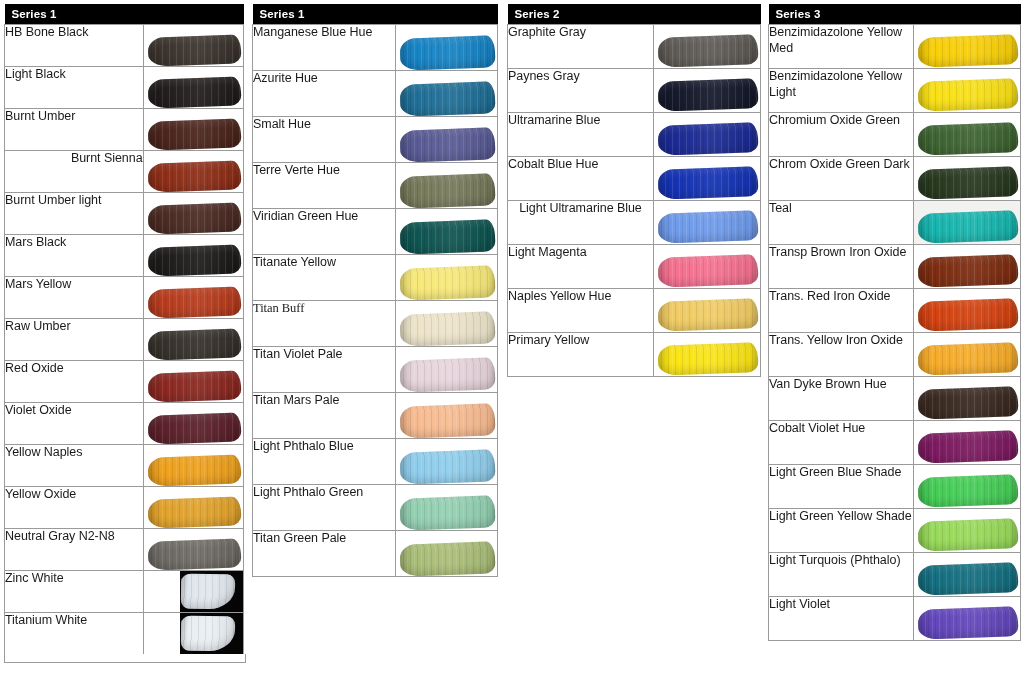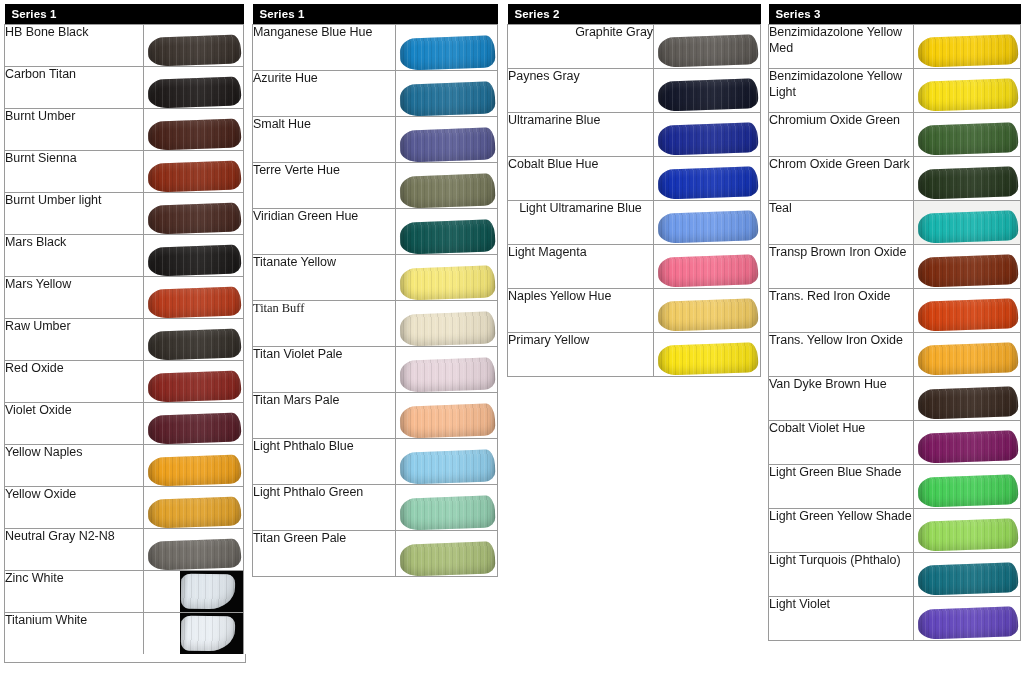--- a/index.html
+++ b/index.html
@@ -162,36 +162,36 @@
         </tr>
         <tr style="height: 42px;">
           <td class="name-cell">HB Bone Black</td>
           <td class="swatch-cell">
             <div class="stroke-wrap">
               <div class="stroke" style="background: rgb(59, 51, 45);"></div>
             </div>
           </td>
         </tr>
         <tr style="height: 42px;">
-          <td class="name-cell">Carbon Titan</td>
+          <td class="name-cell">Light Black</td>
           <td class="swatch-cell">
             <div class="stroke-wrap">
               <div class="stroke" style="background: rgb(32, 28, 27);"></div>
             </div>
           </td>
         </tr>
         <tr style="height: 42px;">
           <td class="name-cell">Burnt Umber</td>
           <td class="swatch-cell">
             <div class="stroke-wrap">
               <div class="stroke" style="background: rgb(74, 36, 27);"></div>
             </div>
           </td>
         </tr>
-        <tr style="height: 42px;">
+        <tr style="height: 42px; text-align: right;">
           <td class="name-cell">Burnt Sienna</td>
           <td class="swatch-cell">
             <div class="stroke-wrap">
               <div class="stroke" style="background: rgb(141, 45, 22);"></div>
             </div>
           </td>
         </tr>
         <tr style="height: 42px;">
           <td class="name-cell">Burnt Umber light</td>
           <td class="swatch-cell">
@@ -394,21 +394,21 @@
     </table>
     <table class="paint-table" style="left: 507px; width: 253px;">
       <colgroup>
         <col style="width: 146px;">
         <col style="width: 107px;">
       </colgroup>
       <tbody>
         <tr>
           <th class="hdr-cell" colspan="2">Series 2</th>
         </tr>
-        <tr style="height: 44px; text-align: right;">
+        <tr style="height: 44px;">
           <td class="name-cell">Graphite Gray</td>
           <td class="swatch-cell">
             <div class="stroke-wrap">
               <div class="stroke" style="background: rgb(94, 90, 85);"></div>
             </div>
           </td>
         </tr>
         <tr style="height: 44px;">
           <td class="name-cell">Paynes Gray</td>
           <td class="swatch-cell">

